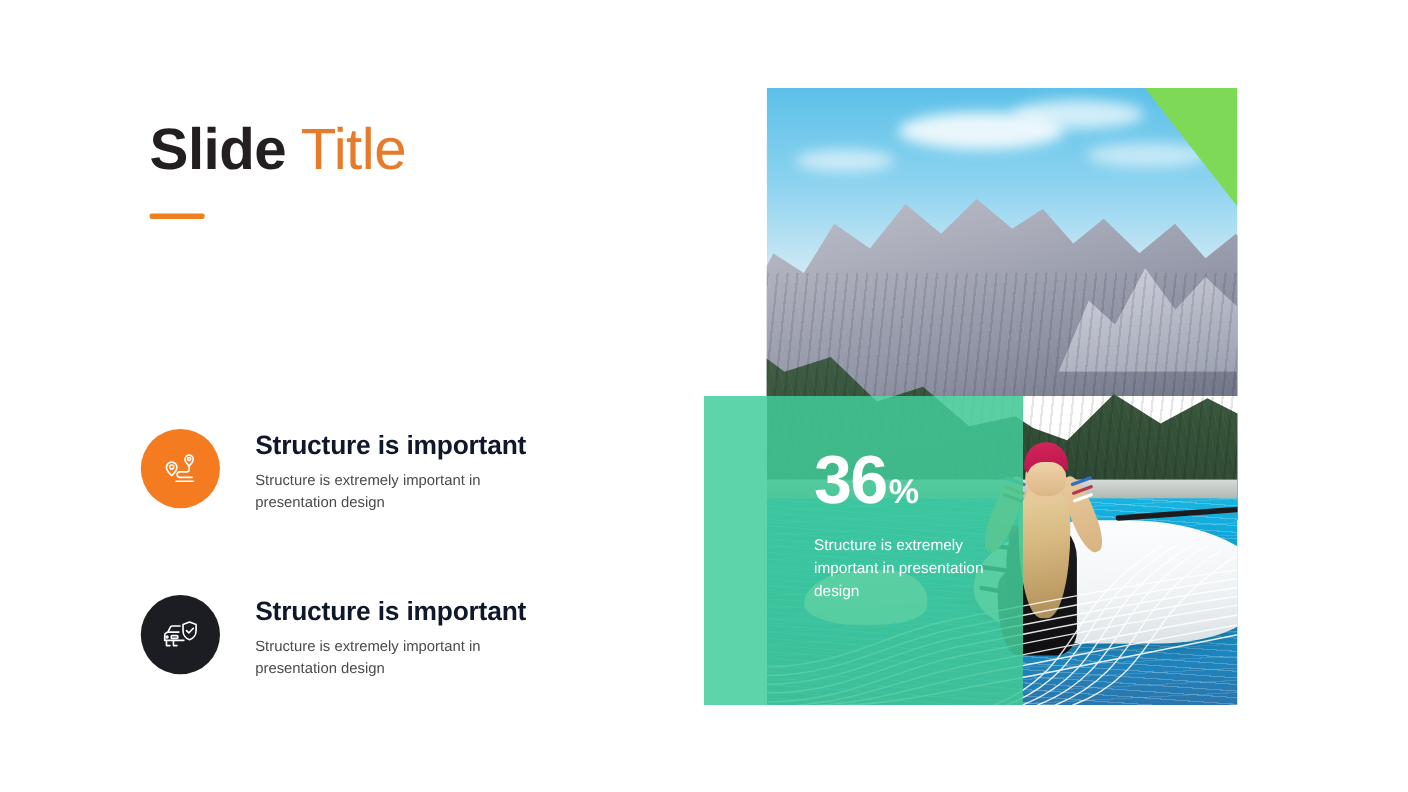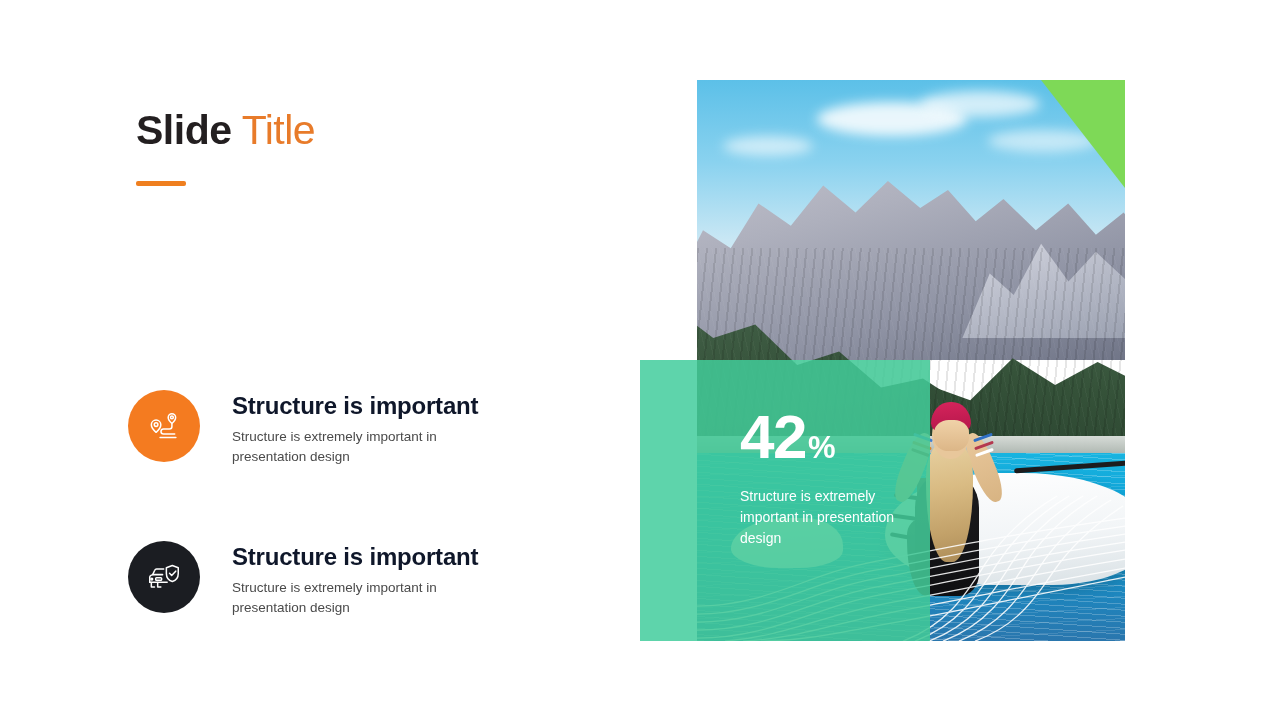--- a/index.html
+++ b/index.html
@@ -8,21 +8,21 @@
     background:#ffffff;
     font-family:"Liberation Sans", sans-serif;
     overflow:hidden;
   }
   .slide { position:relative; width:1280px; height:720px; background:#fff; }
 
   
   .left-col { position:absolute; left:136px; top:108px; width:470px; }
 
   .slide-title {
-    font-size:41px; line-height:1.1; letter-spacing:-0.5px; white-space:nowrap;
+    font-size:53px; line-height:1.1; letter-spacing:-0.5px; white-space:nowrap;
   }
   .slide-title .t-main { font-weight:bold; color:#231f20; }
   .slide-title .t-accent { font-weight:400; color:#e87b2a; }
 
   .title-rule {
     margin-top:28px; width:50px; height:5px; border-radius:2px;
     background:#ef7f1f;
   }
 
   .intro-text {
@@ -347,19 +347,19 @@
       </svg>
 
       <div class="corner-tri"></div>
     </div>
   </div>
 
   <div class="stat-panel"></div>
   <div class="stat-panel-solid"></div>
   <div class="stat-inner">
     <div class="stat-number-row">
-      <span class="stat-number">42</span>
+      <span class="stat-number">36</span>
       <span class="stat-unit">%</span>
     </div>
     <div class="stat-caption">Structure is extremely important in presentation design</div>
   </div>
 
 </div>
 
 </body></html>

